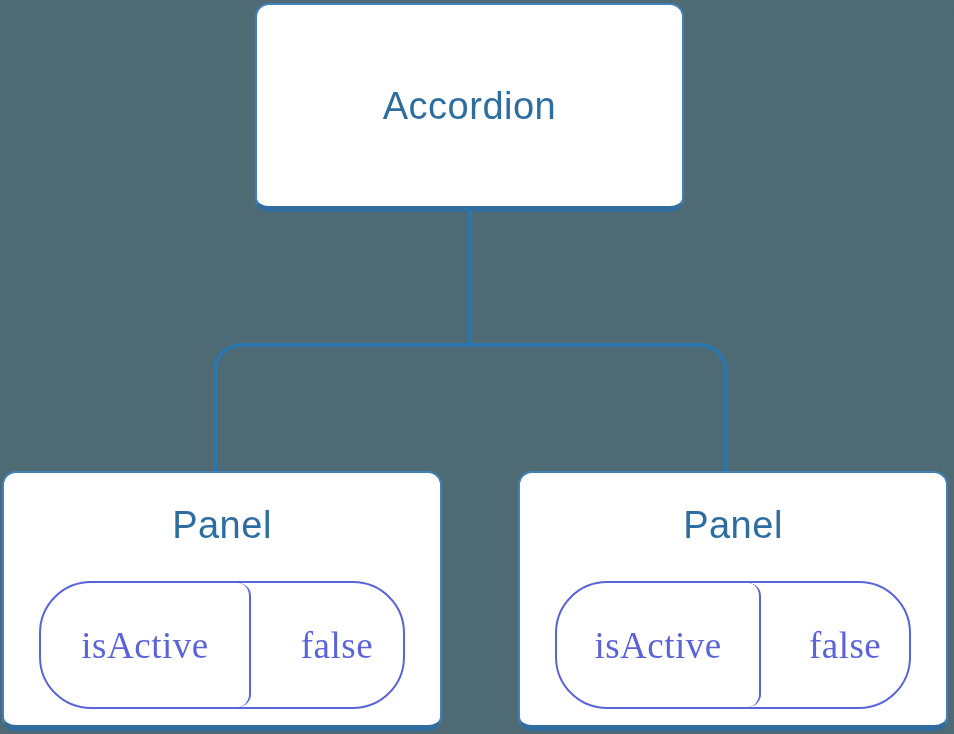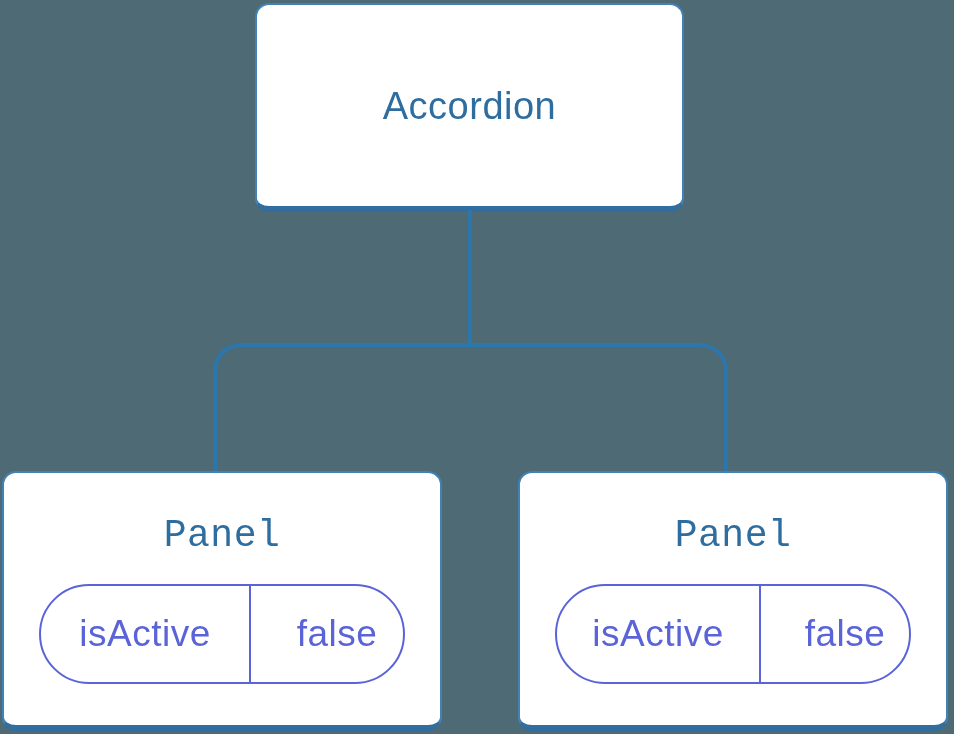--- a/index.html
+++ b/index.html
@@ -4,21 +4,21 @@
 <style>
   :root {
     --background: #4e6a74;
     --connector: #2b77ad;
     --node-border: #4181b6;
     --node-border-bottom: #326d9f;
     --node-fill: #ffffff;
     --node-label: #2e6d9f;
     --state: #5a64d8;
   }
-  * { margin: 0; padding: 0; box-sizing: border-box; }
+  * { margin: 0; padding: 0; box-sizing: border-box; border-radius: 13px; }
   html, body { width: 954px; height: 734px; overflow: hidden; }
   body {
     font-family: "Liberation Sans", sans-serif;
     background: var(--background);
   }
   .stage {
     position: relative;
     width: 954px;
     height: 734px;
     background: var(--background);
@@ -56,29 +56,30 @@
     left: 213px; top: 343px;
     width: 515px; height: 128px;
     border-top: 4px solid var(--connector);
     border-left: 4px solid var(--connector);
     border-right: 4px solid var(--connector);
     border-radius: 28px 28px 0 0;
   }
   .node-panel { top: 471px; height: 260px; }
   .node-panel-left  { left: 2px;   width: 440px; }
   .node-panel-right { left: 518px; width: 430px; }
-  .node-panel .node-label { margin-top: 40px; font-family: Liberation Mono, monospace; }
+  .node-panel .node-label { margin-top: 29px; }
   .state-pill {
-    margin-top: 25px;
-    height: 100px;
+    margin-top: 33px;
+    height: 128px;
     width: calc(100% - 70px);
     border: 2px solid var(--state);
     border-radius: 52px;
     display: flex;
     overflow: hidden;
+    font-family: Liberation Serif, serif;
   }
   .state-cell {
     display: flex;
     align-items: center;
     justify-content: center;
     color: var(--state);
     font-size: 37px;
     letter-spacing: 0.5px;
   }
   .state-key {

